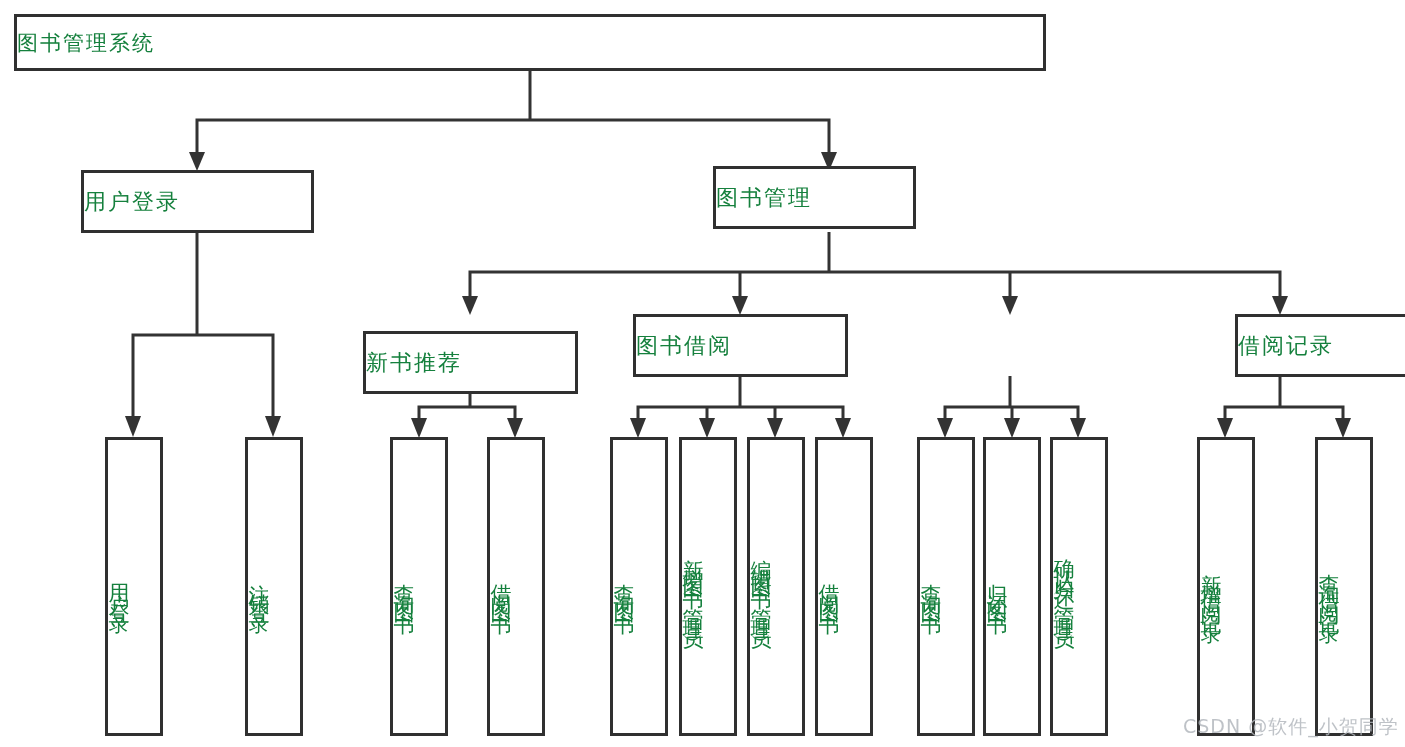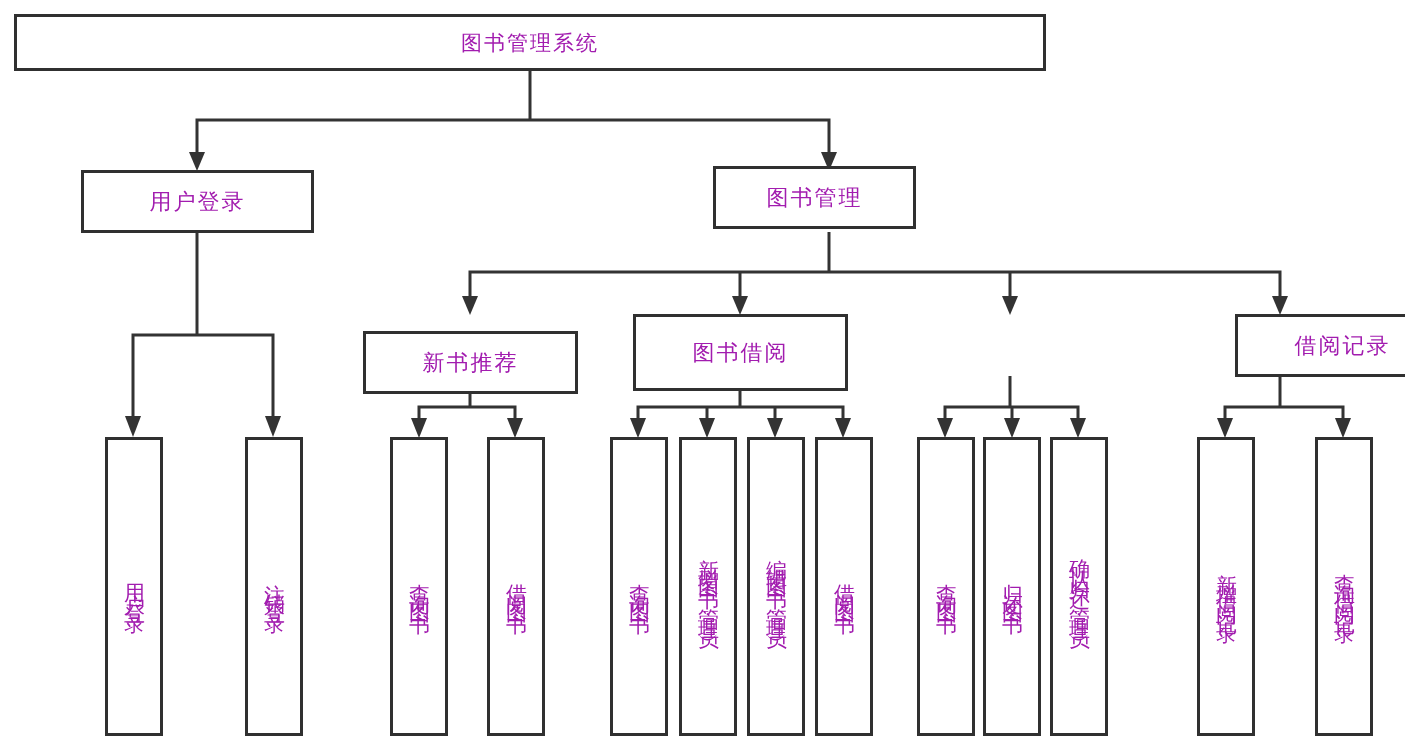--- a/index.html
+++ b/index.html
@@ -9,22 +9,22 @@
     background:#ffffff;
     font-family:"DejaVu Sans","Liberation Sans",sans-serif;
     overflow:hidden;
   }
   .connectors{position:absolute;left:0;top:0;z-index:1;}
   .box{
     position:absolute;
     box-sizing:border-box;
     border:3px solid #303030;
     background:#ffffff;
-    display:flex;align-items:center;justify-content:center;
-    color:#a21caf;
+    display:flex;align-items:center;
+    color:#15803d;
     z-index:2;
   }
   .hbox{font-size:22px;letter-spacing:2px;}
   .root{font-size:21px;}
   .vbox{
     width:58px;top:437px;height:299px;
     font-size:21px;
   }
   .vbox .vtext{
     writing-mode:vertical-rl;
@@ -107,21 +107,21 @@
   <div class="box hbox" style="left:81px;top:170px;width:233px;height:63px;">
     <span>用户登录</span>
   </div>
   <div class="box hbox" style="left:713px;top:166px;width:203px;height:63px;">
     <span>图书管理</span>
   </div>
 
   <div class="box hbox" style="left:363px;top:331px;width:215px;height:63px;">
     <span>新书推荐</span>
   </div>
-  <div class="box hbox" style="left:633px;top:314px;width:215px;height:77px;">
+  <div class="box hbox" style="left:633px;top:314px;width:215px;height:63px;">
     <span>图书借阅</span>
   </div>
   <div class="box hbox" style="left:1235px;top:314px;width:215px;height:63px;">
     <span>借阅记录</span>
   </div>
 
   <div class="box vbox" style="left:105px;">
     <span class="vtext">用户登录</span>
   </div>
   <div class="box vbox" style="left:245px;">
@@ -158,14 +158,15 @@
     <span class="vtext">确认归还（管理员）</span>
   </div>
 
   <div class="box vbox" style="left:1197px;">
     <span class="vtext">新增借阅记录</span>
   </div>
   <div class="box vbox" style="left:1315px;">
     <span class="vtext">查询借阅记录</span>
   </div>
 
+  <div class="watermark">CSDN @软件_小贺同学</div>
 
 </div>
 
 </body></html>

